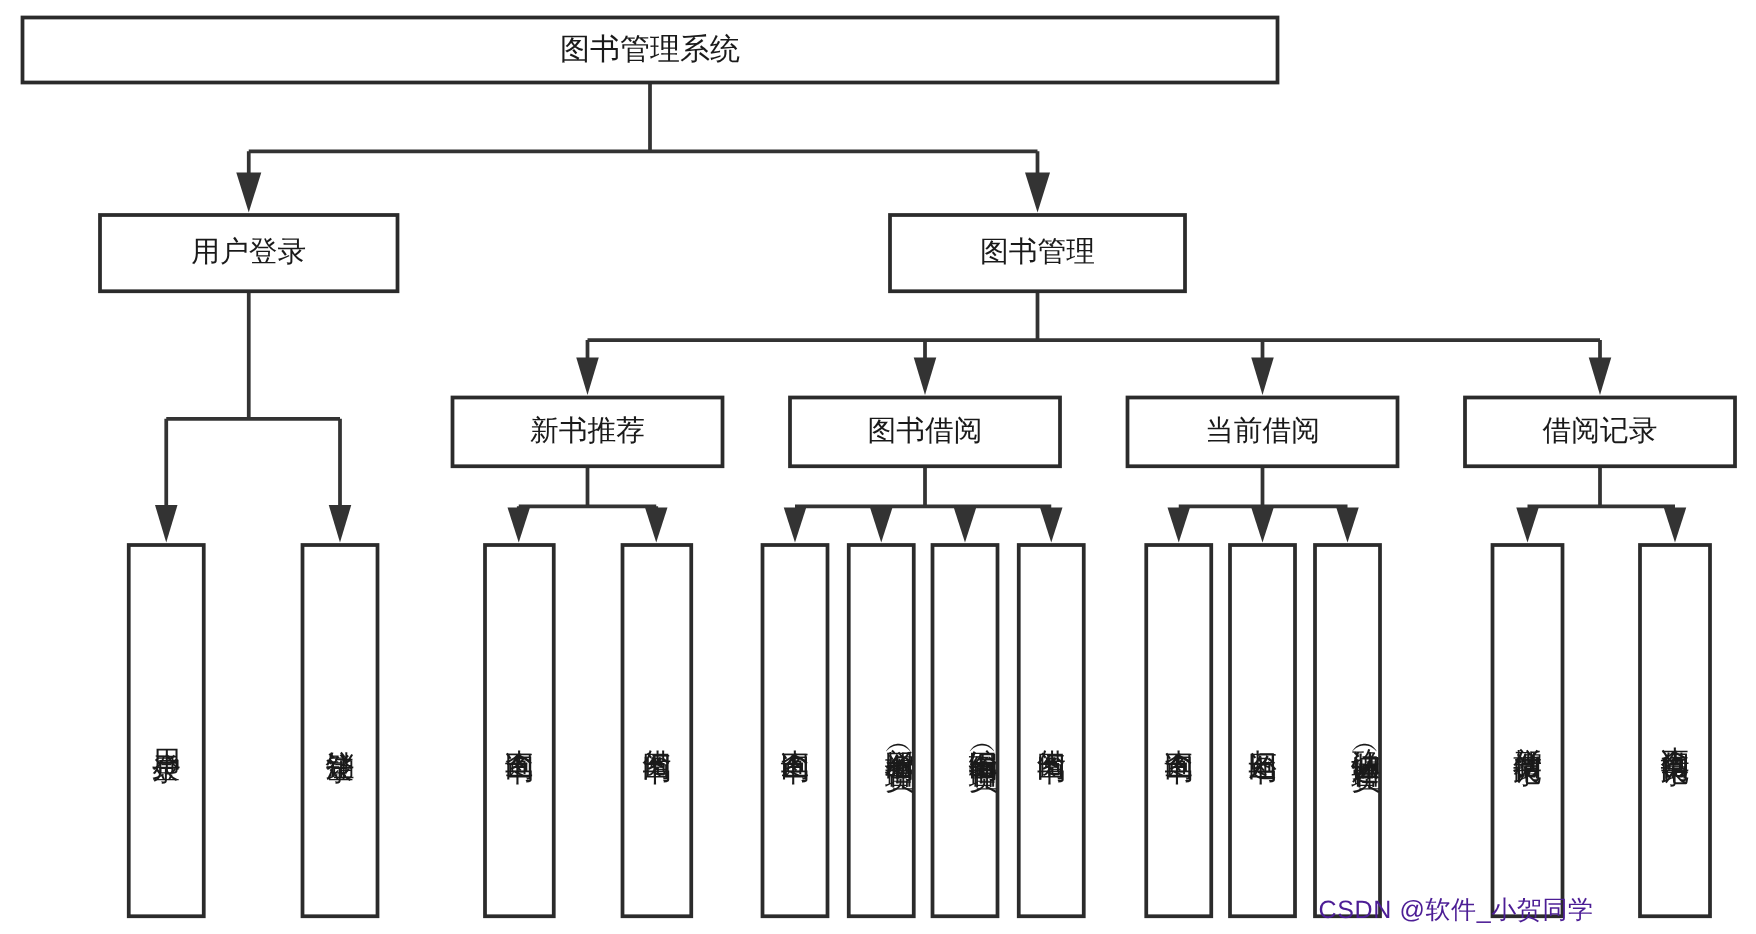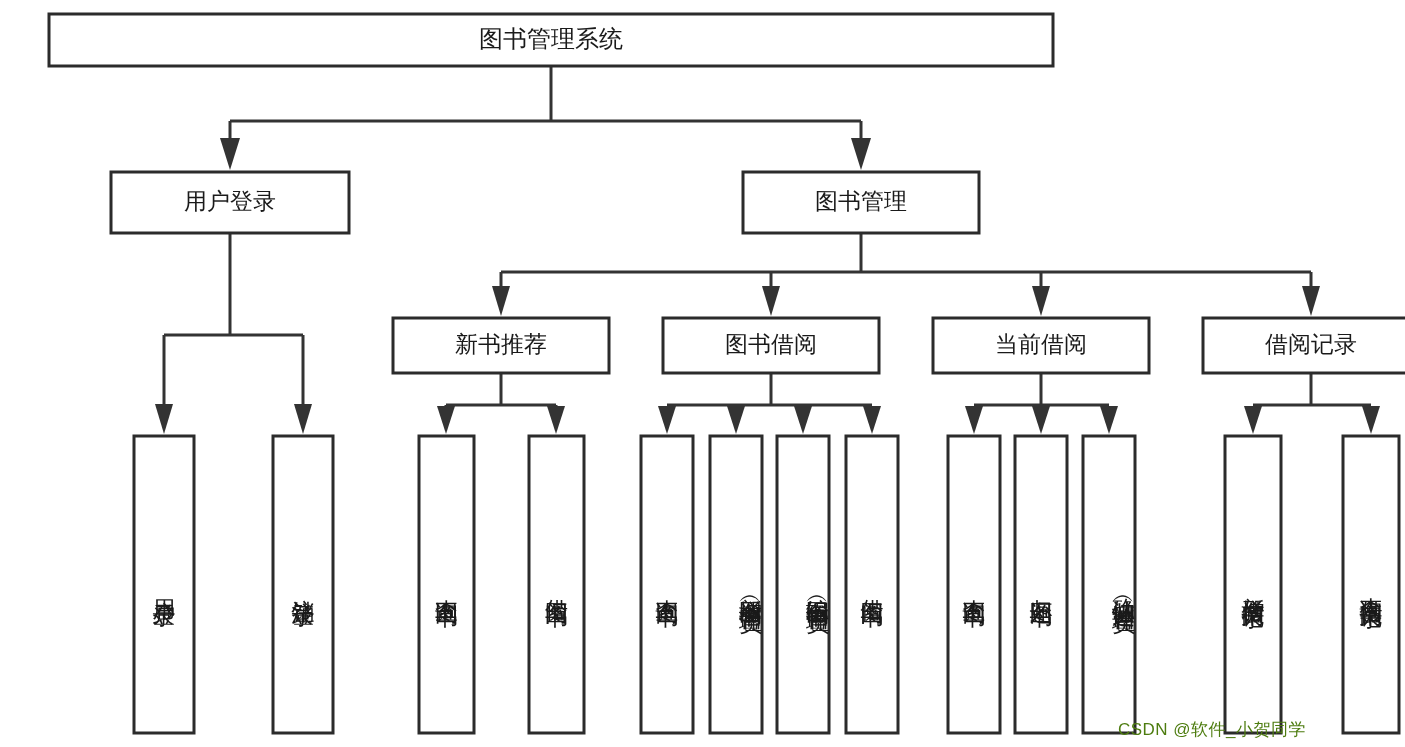--- a/index.html
+++ b/index.html
@@ -11,21 +11,20 @@
     width: 1405px;
     height: 747px;
     font-family: "Liberation Sans", "DejaVu Sans", sans-serif;
     overflow: hidden;
   }
   #diagram-root {
     position: relative;
     width: 1283px;
     height: 747px;
     background: #ffffff;
-    margin-left: 31px;
   }
   svg#tree-svg {
     position: absolute;
     left: 0;
     top: 0;
     width: 1405px;
     height: 747px;
     display: block;
   }
   .node-box {
@@ -68,22 +67,22 @@
     line-height: 1;
     white-space: nowrap;
     text-align: center;
     pointer-events: none;
   }
   #watermark {
     position: absolute;
     right: 8px;
     bottom: 6px;
     font-family: "Liberation Sans", "DejaVu Sans", sans-serif;
-    font-size: 17px;
-    color: #4d7c0f;
+    font-size: 20px;
+    color: #4c1d95;
     white-space: nowrap;
     letter-spacing: 0.5px;
   }
 </style>
 </head>
 <body>
 
 <div id="diagram-root">
 
   <svg id="tree-svg" viewBox="0 0 1405 747">

